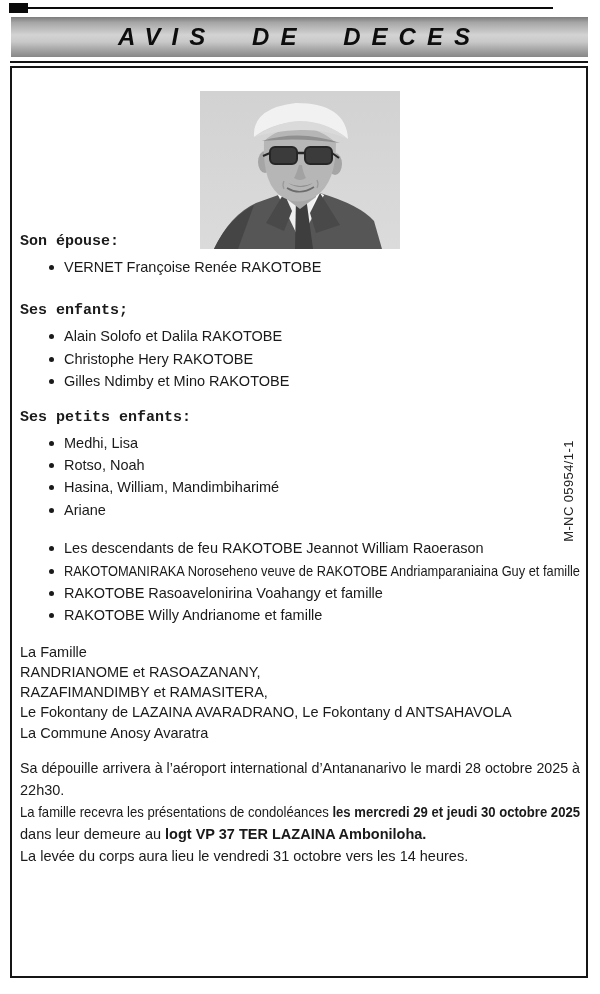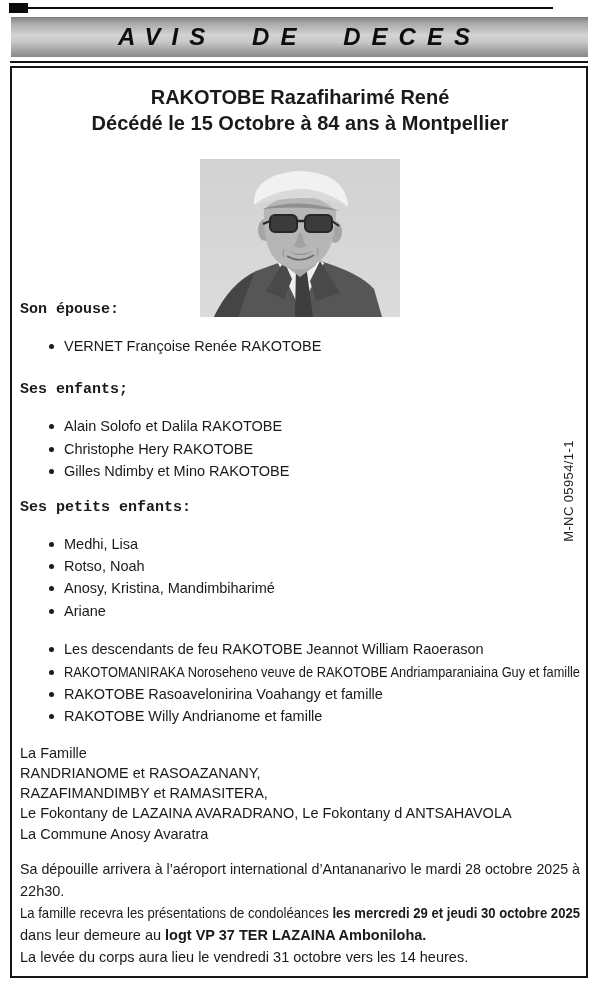--- a/index.html
+++ b/index.html
@@ -33,21 +33,21 @@
   .title { text-align:center; font-weight:bold; font-size:20px; line-height:26px; }
   .title-block { margin-top:16px; }
   .photo-wrap { width:200px; height:158px; margin:23px auto 0; }
 
   .section .heading, .heading { font-weight:bold; font-size:15px; line-height:20px;font-family:Liberation Mono, monospace; }
   .sec-spouse        { margin-top:-17px; }
   .sec-children      { margin-top:23px; }
   .sec-grandchildren { margin-top:15px; }
   .sec-siblings      { margin-top:16px; }
 
-  ul.bullets { list-style:none; margin-top:15px; }
+  ul.bullets { list-style:none; margin-top:4px; }
   ul.bullets li { position:relative; padding-left:44px; line-height:22.4px; }
   ul.bullets li::before {
     content:''; position:absolute; left:29px; top:9px;
     width:5px; height:5px; border-radius:50%; background:#1a1a1a;
   }
 
   .family { margin-top:15px; }
   .family-line { line-height:20.2px; }
 
   .announcements { margin-top:14px; }
@@ -71,24 +71,20 @@
   <div class="scan-line"></div>
 
   <div class="banner">
     <span class="banner-text">AVIS DE DECES</span>
   </div>
 
   <div class="box-topline"></div>
 
   <div class="box">
 
-    <div class="title-block">
-      <div class="title">RAKOTOBE Razafiharimé René</div>
-      <div class="title">Décédé le 15 Octobre à 84 ans à Montpellier</div>
-    </div>
 
     <div class="photo-wrap">
       <svg viewBox="0 0 200 158" width="200" height="158">
         <defs>
           <linearGradient id="pbg" x1="0" y1="0" x2="0" y2="1">
             <stop offset="0" stop-color="#d2d2d2"></stop>
             <stop offset="1" stop-color="#dbdbdb"></stop>
           </linearGradient>
         </defs>
         <rect width="200" height="158" fill="url(#pbg)"></rect>
@@ -143,21 +139,21 @@
           <li><span class="fit">Christophe Hery RAKOTOBE</span></li>
           <li><span class="fit">Gilles Ndimby et Mino RAKOTOBE</span></li>
         </ul>
     </div>
 
     <div class="section sec-grandchildren">
       <div class="heading">Ses petits enfants:</div>
       <ul class="bullets">
           <li><span class="fit">Medhi, Lisa</span></li>
           <li><span class="fit">Rotso, Noah</span></li>
-          <li><span class="fit">Anosy, Kristina, Mandimbiharimé</span></li>
+          <li><span class="fit">Hasina, William, Mandimbiharimé</span></li>
           <li><span class="fit">Ariane</span></li>
         </ul>
     </div>
 
     <div class="section sec-siblings">
       <ul class="bullets">
           <li><span class="fit">Les descendants de feu RAKOTOBE Jeannot William Raoerason</span></li>
           <li><span class="fit" style="transform: scaleX(0.883916);">RAKOTOMANIRAKA Noroseheno veuve de RAKOTOBE Andriamparaniaina Guy et famille</span></li>
           <li><span class="fit">RAKOTOBE Rasoavelonirina Voahangy et famille</span></li>
           <li><span class="fit">RAKOTOBE Willy Andrianome et famille</span></li>

